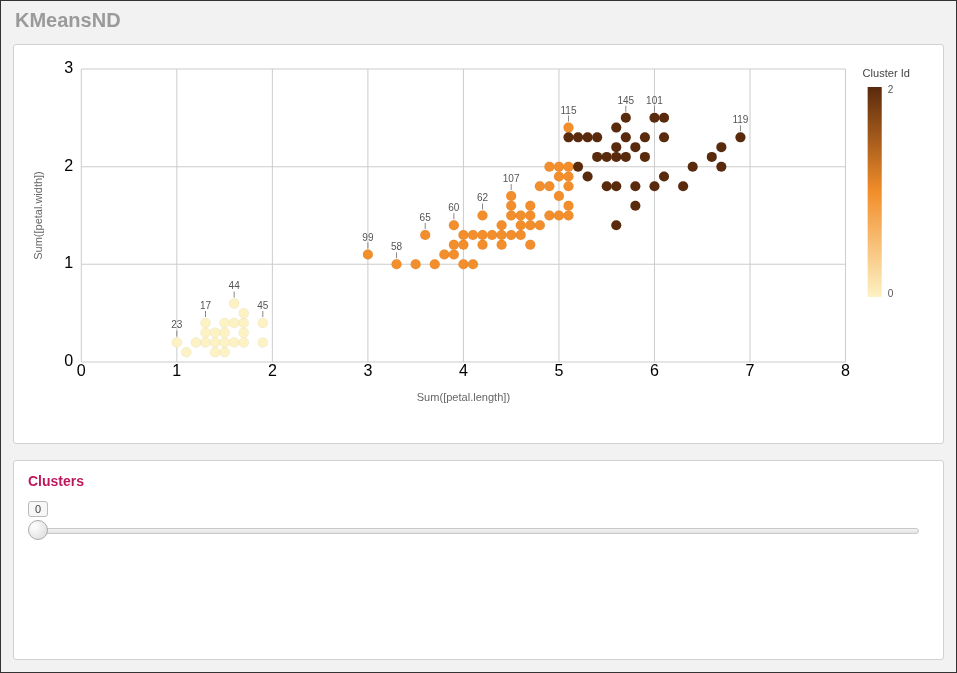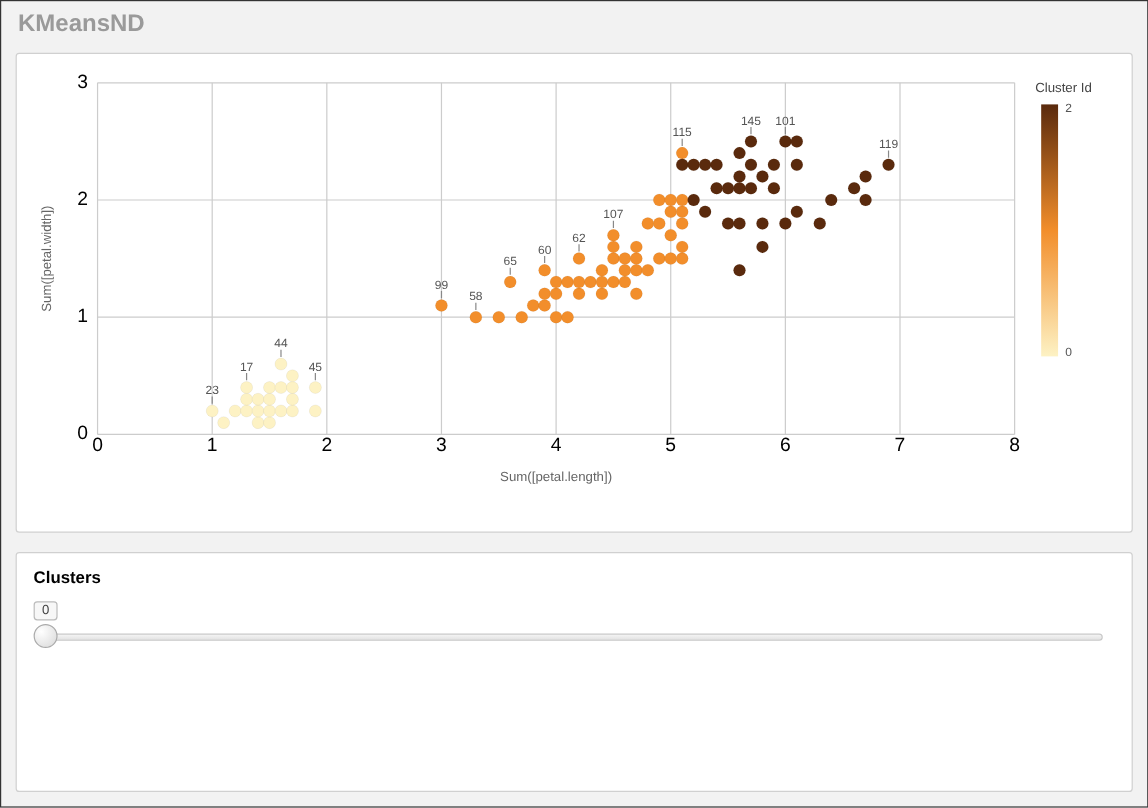--- a/index.html
+++ b/index.html
@@ -54,21 +54,21 @@
   .legend-tick { font-size: 10px; fill: #555; }
   .dash { stroke:#888; stroke-width:1; }
 
   .clusters-panel {
     padding: 12px 14px 18px 14px;
     height: 200px;
   }
   .clusters-title {
     font-size: 14px;
     font-weight: 700;
-    color: #000000;
+    color: #be185d;
     margin-bottom: 10px;
   }
   .slider-value {
     display: inline-block;
     border: 1px solid #bbb;
     background: #f7f7f7;
     border-radius: 3px;
     font-size: 11px;
     padding: 1px 6px;
     color: #444;

